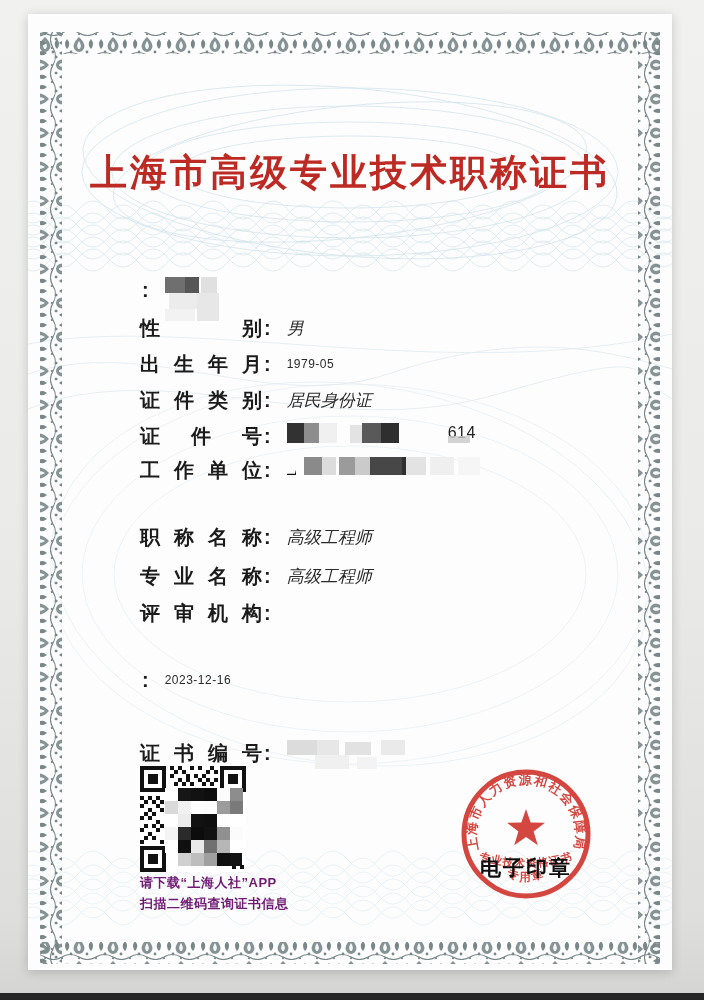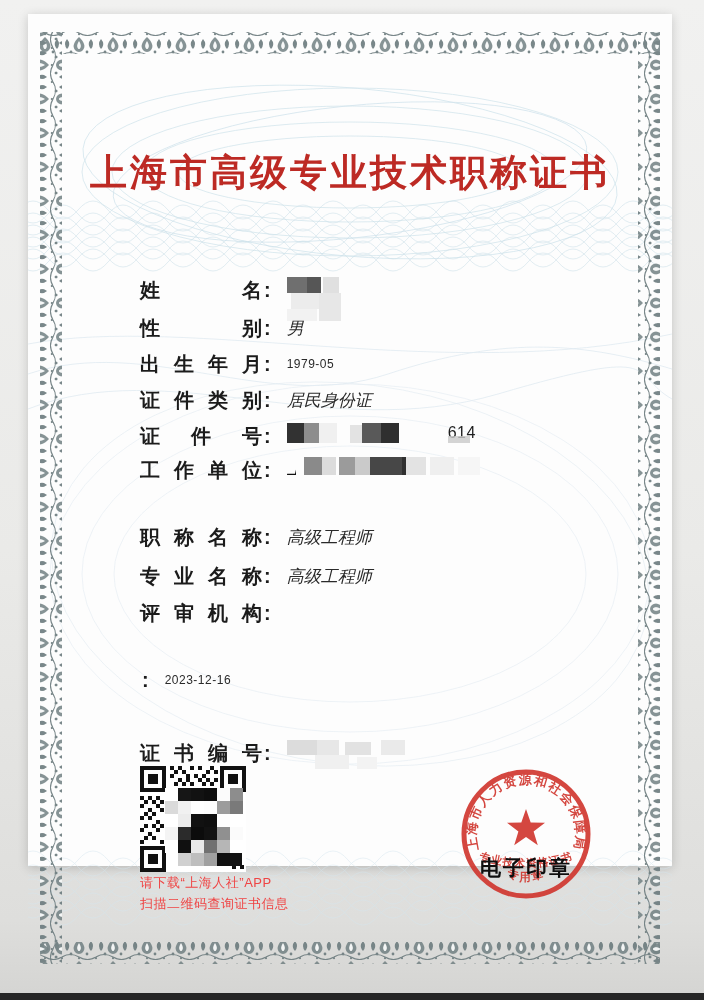--- a/index.html
+++ b/index.html
@@ -3,21 +3,21 @@
 <meta charset="utf-8">
 <style>
   html,body{margin:0;padding:0;}
   body{
     width:704px;height:1000px;position:relative;overflow:hidden;
     background:linear-gradient(180deg,#f1f1f0 0%,#eaeae8 55%,#dededc 92%,#d4d4d2 100%);
     font-family:"Liberation Sans",sans-serif;
   }
   .photo-bottom-bar{position:absolute;left:0;bottom:0;width:704px;height:7px;background:#262626;}
   .page{
-    position:absolute;left:28px;top:14px;width:644px;height:852px;
+    position:absolute;left:28px;top:14px;width:644px;height:956px;
     background:#fdfdfd;box-shadow:0 2px 10px rgba(0,0,0,0.18);
   }
   .layer{position:absolute;left:0;top:0;width:644px;height:956px;pointer-events:none;}
   .title{
     position:absolute;left:0;top:134px;width:644px;margin:0;text-align:center;
     font-family:"DejaVu Serif",serif;font-weight:bold;font-size:37px;
     letter-spacing:3px;color:#bd2a24;
   }
   .row{position:absolute;left:112px;display:flex;align-items:flex-start;}
   .lbl{
@@ -35,21 +35,21 @@
   .mosaic .px{position:absolute;display:block;}
   .mosaic-inline{display:flex;align-items:flex-start;margin-left:16px;}
   .mosaic-inline .px{display:block;}
   .clip-char{
     display:inline-block;width:9px;overflow:hidden;white-space:nowrap;
     font-family:"DejaVu Serif",serif;font-style:italic;font-size:18px;color:#111;line-height:22px;
   }
   .id-suffix{font-size:16px;color:#1e1e1e;letter-spacing:0.5px;line-height:20px;margin-left:1px;padding-left:48px;}
   .qr-wrap{position:absolute;left:112px;top:752px;}
   .qr-captions{position:absolute;left:112px;top:858px;width:260px;
-    font-weight:normal;font-size:13px;color:#ef4444;line-height:21px;letter-spacing:0.5px;}
+    font-weight:bold;font-size:13px;color:#701a75;line-height:21px;letter-spacing:0.5px;}
   .seal-wrap{position:absolute;left:420px;top:742px;width:156px;height:156px;}
   .eseal-overlay{
     position:absolute;left:452px;top:840px;font-weight:bold;font-size:21px;
     color:#0e0e0e;letter-spacing:2px;z-index:5;
   }
 </style>
 </head>
 <body>
 
 <div class="page">
@@ -130,21 +130,20 @@
       <rect x="12" y="18" width="620" height="22" fill="url(#pat-h)"></rect>
       <rect x="12" y="928" width="620" height="22" fill="url(#pat-h)"></rect>
       <rect x="12" y="18" width="22" height="932" fill="url(#pat-v)"></rect>
       <rect x="610" y="18" width="22" height="932" fill="url(#pat-v)"></rect>
     </g>
   </svg>
 
   <h1 class="title">上海市高级专业技术职称证书</h1>
 
   <div class="row" style="top:263px">
-    <span class="lbl">姓名</span>
       <span class="colon">:</span>
     <span class="mosaic" style="width:62px;height:46px;">
       <span class="px" style="left:0;top:0;width:20px;height:16px;background:#6f6f6f"></span>
       <span class="px" style="left:20px;top:0;width:14px;height:16px;background:#565656"></span>
       <span class="px" style="left:36px;top:0;width:16px;height:16px;background:#e0e0e0"></span>
       <span class="px" style="left:4px;top:16px;width:28px;height:16px;background:#ececec"></span>
       <span class="px" style="left:32px;top:16px;width:22px;height:28px;background:#e7e7e7"></span>
       <span class="px" style="left:0;top:32px;width:30px;height:12px;background:#f2f2f2"></span>
     </span>
   </div>

